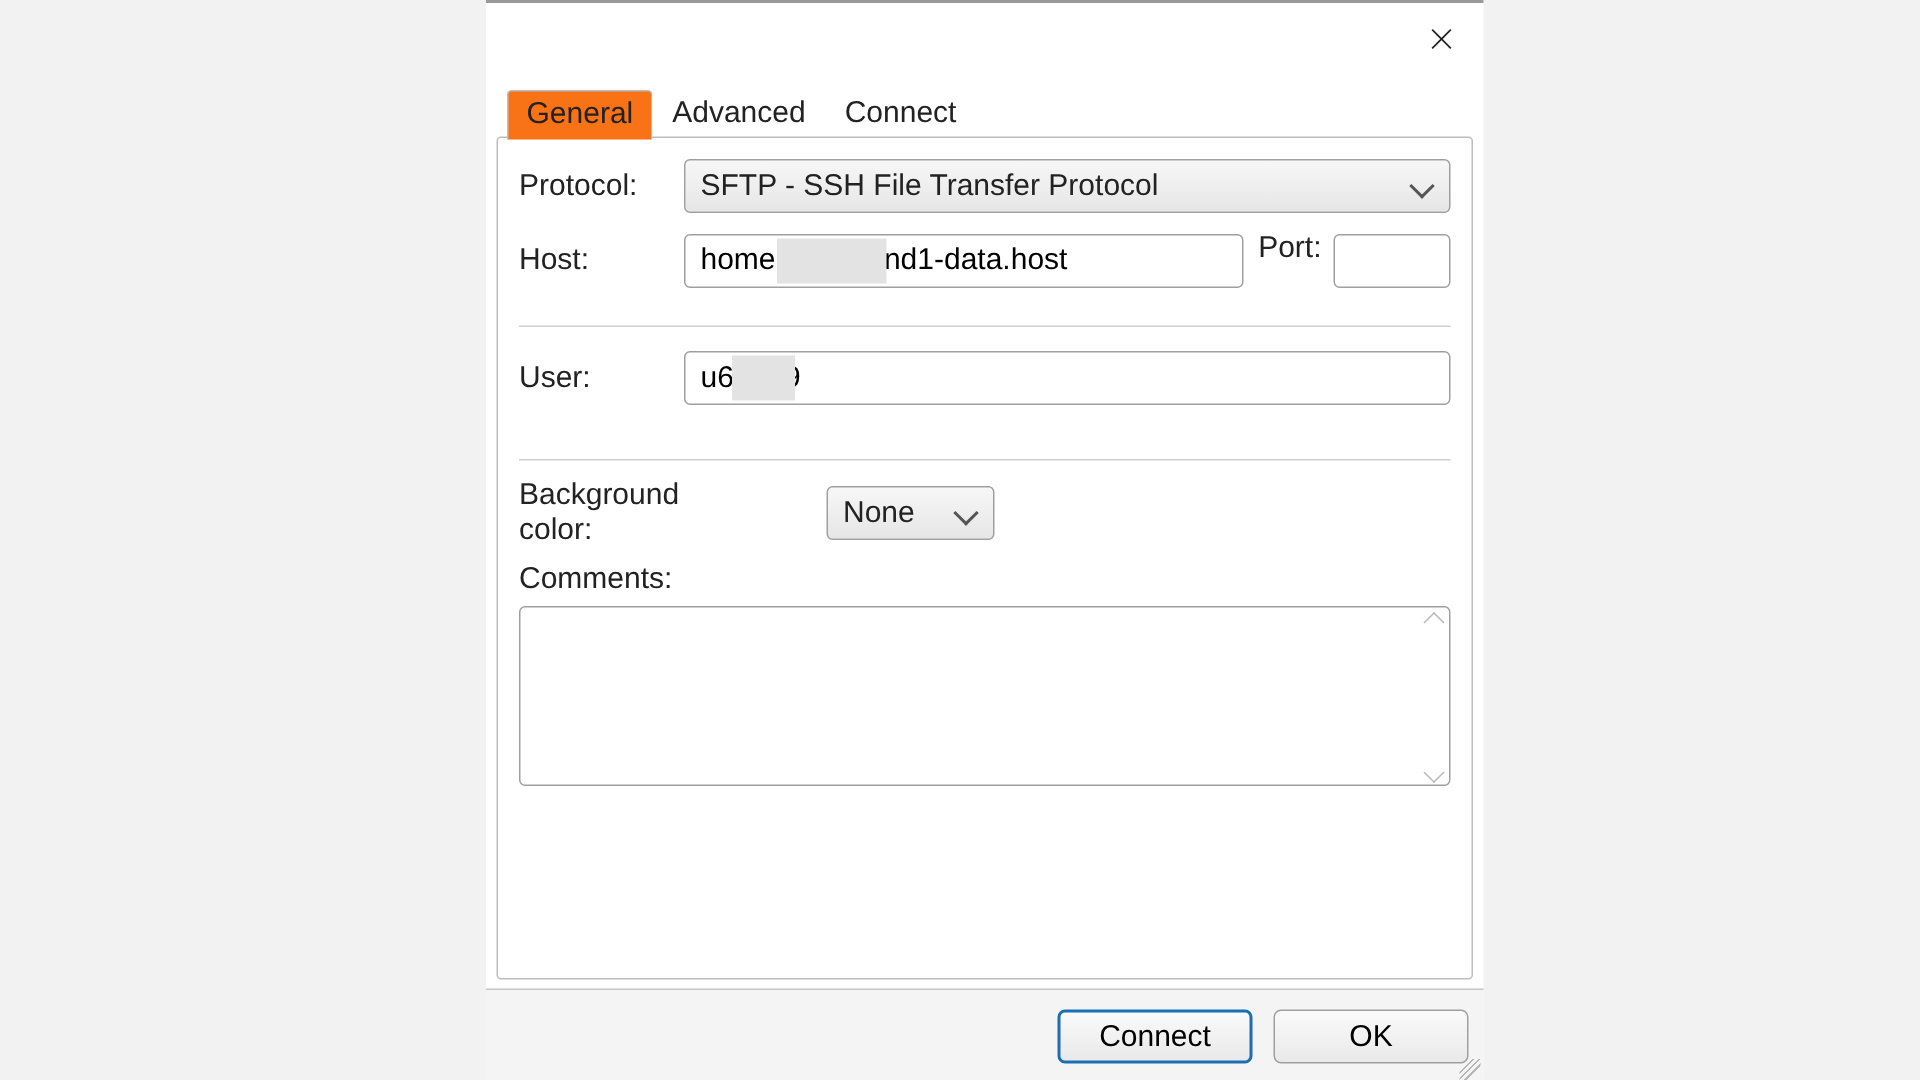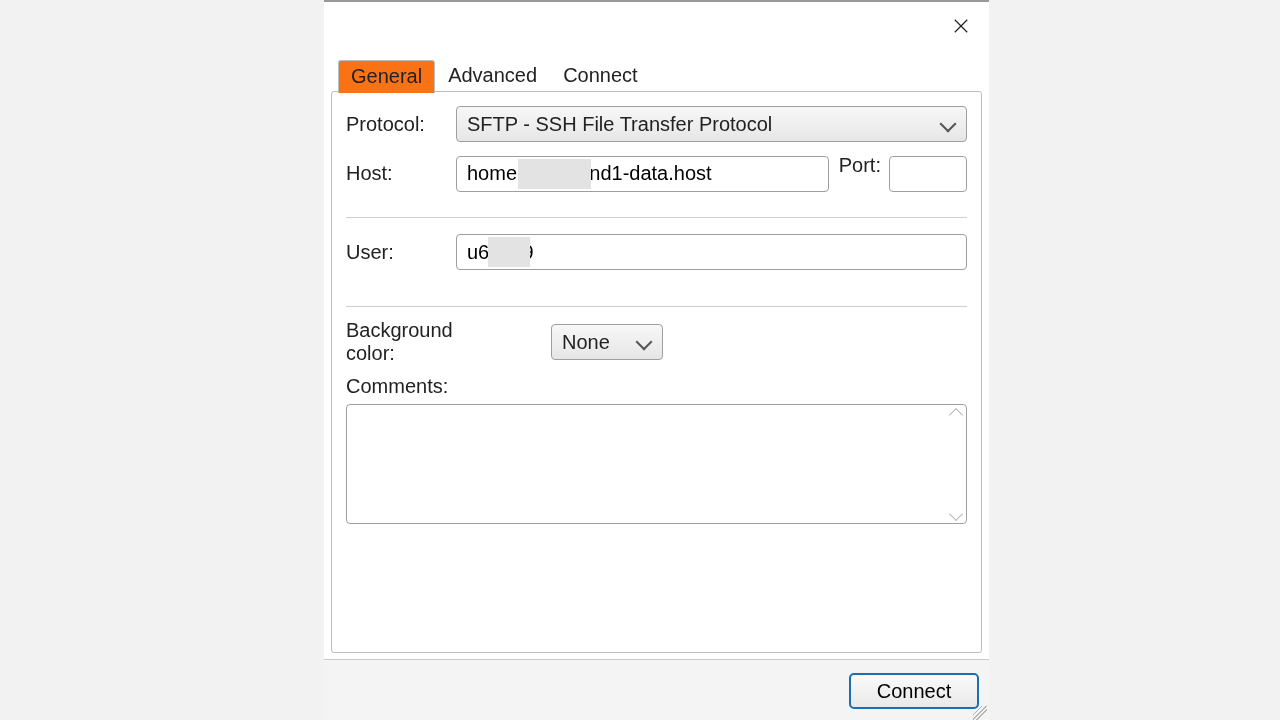--- a/index.html
+++ b/index.html
@@ -248,16 +248,17 @@
     <div class="ta-wrap">
       <textarea class="txt comments" style=""></textarea>
       <span class="ta-arrow ta-up"></span>
       <span class="ta-arrow ta-dn"></span>
     </div>
 
   </div>
 
   <div class="footer">
     <button class="btn primary">Connect</button>
+    <button class="btn">OK</button>
     <div class="resize-grip"></div>
   </div>
 
 </div>
 
 </body></html>

